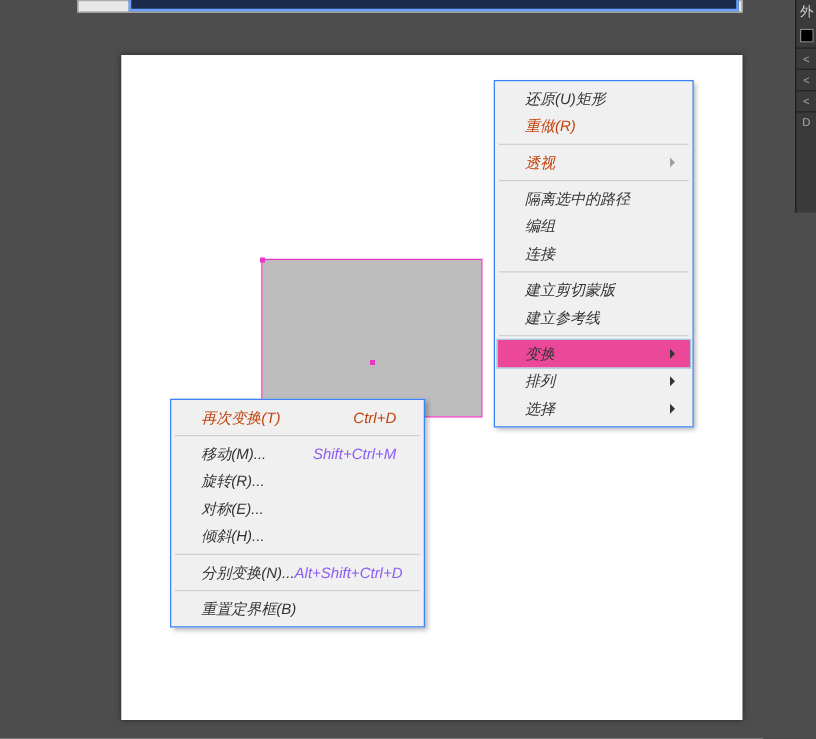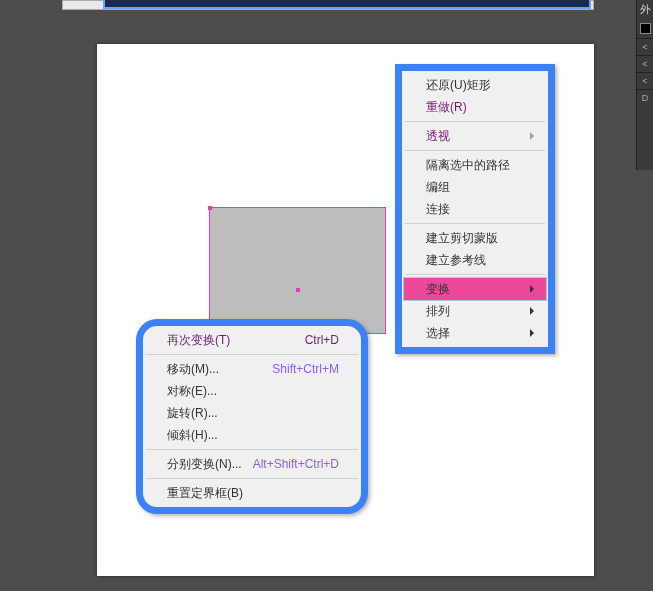--- a/index.html
+++ b/index.html
@@ -85,48 +85,48 @@
     font-size: 9px;
     color: #aaa;
     text-align: center;
     padding: 3px 0;
     border-top: 1px solid #222;
   }
   
   .menu {
     position: absolute;
     background: #f0f0f0;
-    border: 7px solid #3b82f6;
+    border: 1px solid #3b82f6;
     box-shadow: 2px 2px 4px rgba(0,0,0,0.3);
     padding: 3px 2px;
+    font-style: italic;
   }
   .menu-primary {
     left: 395px;
     top: 64px;
     width: 160px;
   }
   .menu-secondary {
     left: 136px;
     top: 319px;
-    width: 232px;
-    border-radius: 21px;
+    width: 204px;
   }
   .menu-item {
     display: flex;
     align-items: center;
     height: 22px;
     padding: 0 20px 0 22px;
     position: relative;
     cursor: default;
     white-space: nowrap;
   }
   .menu-item .lbl { flex: 1; }
   .menu-item .short { color: #8b5cf6; }
   .menu-item.disabled .lbl,
-  .menu-item.disabled .short { color: #701a75; }
+  .menu-item.disabled .short { color: #c2410c; }
   .menu-item.highlight {
     background: #ec4899;
     outline: 1px solid #a8c8e4;
   }
   .menu-item.hassub::after {
     content: "";
     position: absolute;
     right: 8px;
     top: 50%;
     margin-top: -4px;
@@ -208,24 +208,24 @@
     <div class="menu-item disabled">
       <span class="lbl">再次变换(T)</span>
       <span class="short">Ctrl+D</span>
     </div>
     <div class="menu-sep"></div>
     <div class="menu-item">
       <span class="lbl">移动(M)...</span>
       <span class="short">Shift+Ctrl+M</span>
     </div>
     <div class="menu-item">
+      <span class="lbl">旋转(R)...</span>
+    </div>
+    <div class="menu-item">
       <span class="lbl">对称(E)...</span>
-    </div>
-    <div class="menu-item">
-      <span class="lbl">旋转(R)...</span>
     </div>
     <div class="menu-item">
       <span class="lbl">倾斜(H)...</span>
     </div>
     <div class="menu-sep"></div>
     <div class="menu-item">
       <span class="lbl">分别变换(N)...</span>
       <span class="short">Alt+Shift+Ctrl+D</span>
     </div>
     <div class="menu-sep"></div>

